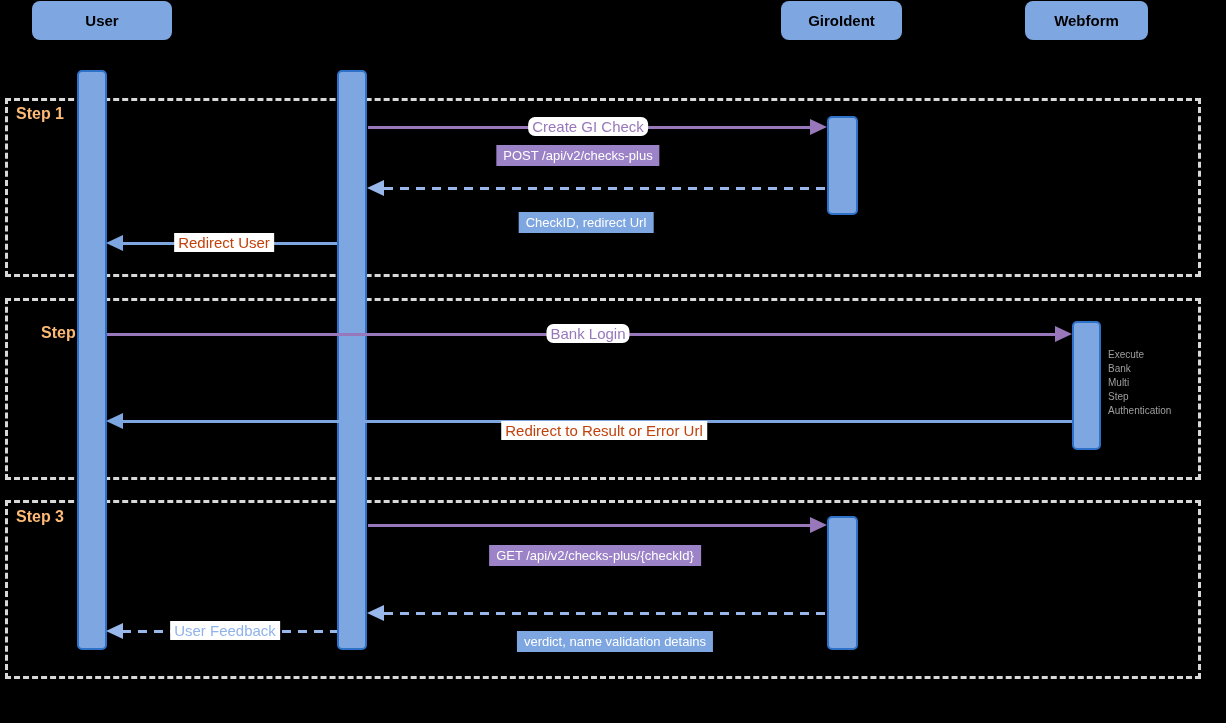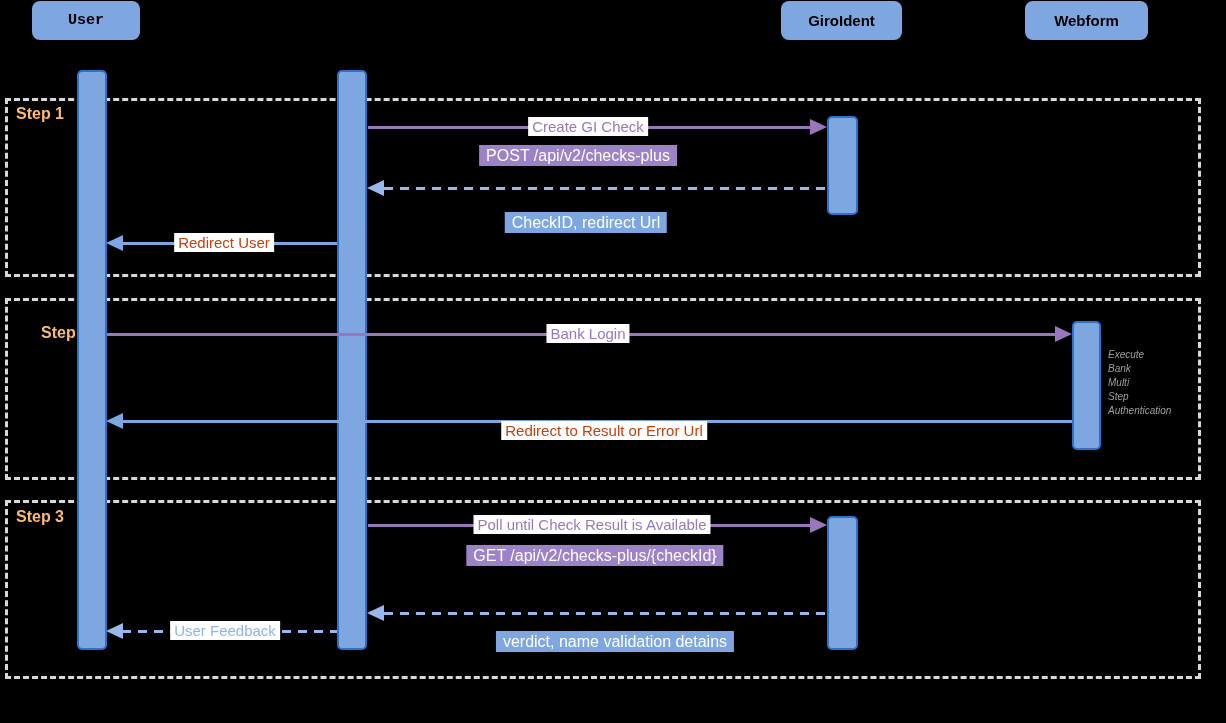--- a/index.html
+++ b/index.html
@@ -18,35 +18,35 @@
   .solid-purple{background:#9878ba;}
   .solid-blue{background:#7ea6e0;}
   .dash-blue{background:repeating-linear-gradient(90deg,#98b8ec 0 9px,transparent 9px 16px);}
   .ah{position:absolute;width:0;height:0;border-top:8px solid transparent;
       border-bottom:8px solid transparent;z-index:6;}
   .ah.right-purple{border-left:17px solid #9878ba;}
   .ah.left-blue{border-right:17px solid #7ea6e0;}
   .ah.left-blue-light{border-right:17px solid #98b8ec;}
   .msg-label{position:absolute;transform:translateX(-50%);background:#ffffff;
       padding:0 4px;font-size:15px;line-height:19px;white-space:nowrap;z-index:7;}
-  .lbl-purple{color:#9878ba;}
+  .lbl-purple{color:#9878ba;border-radius:7px;}
   .lbl-blue{color:#c2410c;}
   .lbl-blue-light{color:#8fb3ea;}
-  .badge{position:absolute;transform:translateX(-50%);color:#ffffff;font-size:16px;
+  .badge{position:absolute;transform:translateX(-50%);color:#ffffff;font-size:13px;
       line-height:17px;padding:2px 7px;white-space:nowrap;z-index:7;}
   .badge-purple{background:#9c82c6;}
   .badge-blue{background:#7ea6e0;}
-  .note{position:absolute;color:#9e9e9e;font-size:10px;line-height:14px;z-index:5;font-style:italic;}
+  .note{position:absolute;color:#9e9e9e;font-size:10px;line-height:14px;z-index:5;}
 </style>
 </head>
 <body>
 
 <div class="stage">
 
-  <div class="actor" style="left:32px;width:108px;font-family:Liberation Mono, monospace;">
+  <div class="actor" style="left:32px;width:140px;">
     <span>User</span>
   </div>
   <div class="actor" style="left:781px;width:121px;">
     <span>GiroIdent</span>
   </div>
   <div class="actor" style="left:1025px;width:123px;">
     <span>Webform</span>
   </div>
 
   <div class="frame" style="top:98px;height:179px;"></div>
@@ -88,21 +88,20 @@
     <div>Step</div>
     <div>Authentication</div>
   </div>
 
   <div class="hline solid-blue" style="left:122px;top:420px;width:950px;"></div>
   <div class="ah left-blue" style="left:106px;top:413px;"></div>
   <div class="msg-label lbl-blue" style="left:604px;top:411px;margin-top:10px;">Redirect to Result  or Error Url</div>
 
   <div class="hline solid-purple" style="left:368px;top:524px;width:445px;"></div>
   <div class="ah right-purple" style="left:810px;top:517px;"></div>
-  <div class="msg-label lbl-purple" style="left:592px;top:515px;">Poll until Check Result is Available</div>
   <div class="badge badge-purple" style="left:595px;top:545px;">GET /api/v2/checks-plus/{checkId}</div>
 
   <div class="hline dash-blue" style="left:384px;top:612px;width:443px;"></div>
   <div class="ah left-blue-light" style="left:367px;top:605px;"></div>
   <div class="badge badge-blue" style="left:599px;top:631px;margin-left:16px;">verdict, name validation detains</div>
 
   <div class="hline dash-blue" style="left:122px;top:630px;width:215px;"></div>
   <div class="ah left-blue-light" style="left:106px;top:623px;"></div>
   <div class="msg-label lbl-blue-light" style="left:225px;top:621px;">User Feedback</div>
 

